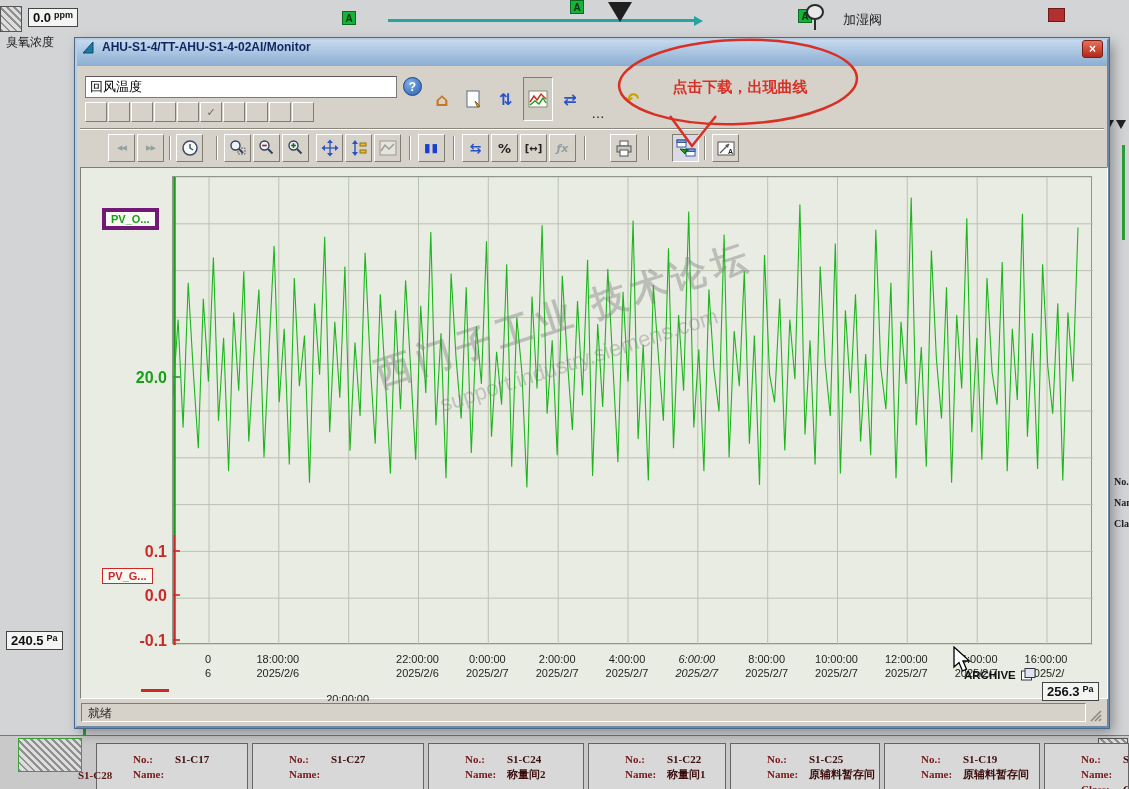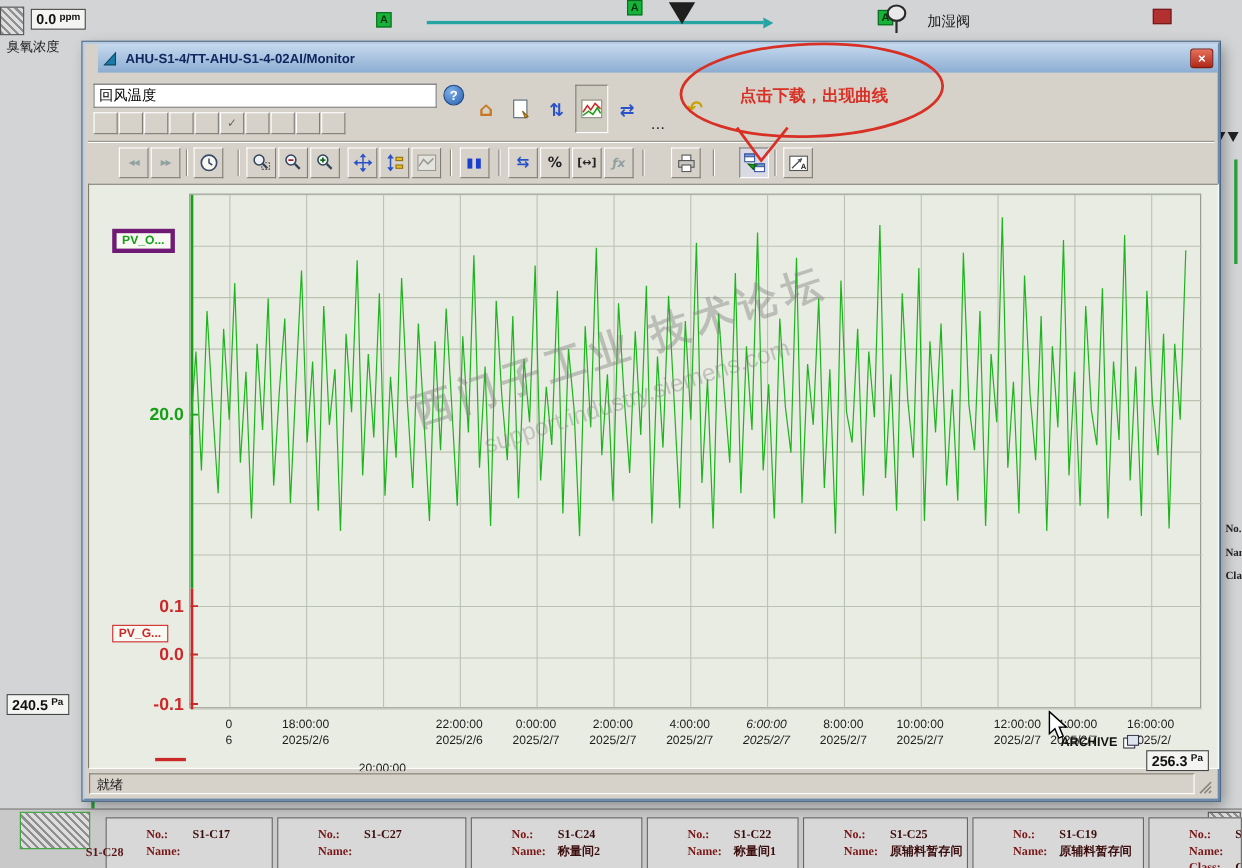--- a/index.html
+++ b/index.html
@@ -45,22 +45,22 @@
   
   .watermark { position:absolute; left:330px; top:290px; width:480px; text-align:center;
     transform:rotate(-18deg); pointer-events:none; z-index:40; }
   .watermark .wm1 { font-size:36px; letter-spacing:6px; color:rgba(125,125,125,0.42); font-weight:bold; }
   .watermark .wm2 { font-size:22px; margin-top:10px; color:rgba(125,125,125,0.38); }
 
   
   .window { position:absolute; left:75px; top:38px; width:1034px; height:690px;
     background:#d6d2ca; border:2px solid; border-color:#b9cde2 #6a88a8 #6a88a8 #b9cde2;
     outline:1px solid #4a6888; box-shadow:4px 5px 12px rgba(0,0,0,0.35); z-index:10; }
-  .titlebar { position:absolute; left:12px; top:0; right:0; height:26px;
-    background:linear-gradient(180deg,#c6d9ee,#8cadd2); display:flex; align-items:center;
+  .titlebar { position:absolute; left:0; top:0; right:0; height:26px;
+    background:linear-gradient(180deg,#c6d9ee,#8cadd2); display:flex; 
     padding:0 4px; }
   .title-text { font-size:12px; font-weight:bold; color:#10265e; margin-left:6px; flex:1;
     white-space:nowrap; overflow:hidden; }
   .close-btn { width:21px; height:18px; background:linear-gradient(180deg,#e8705c,#b02818);
     border:1px solid #7d1d10; border-radius:3px; color:#fff; font-size:12px; font-weight:bold;
     text-align:center; line-height:16px; cursor:default; }
 
   .tag-input { position:absolute; left:8px; top:36px; width:312px; height:22px;
     border:1px solid #7a7a7a; border-top-color:#5a5a5a; background:#fff; font-size:13px;
     padding:1px 4px; font-family:"Liberation Sans", sans-serif; }
@@ -440,21 +440,21 @@
             <div>2025/2/7</div>
           </div>
           <div class="x-label" style="left: 645.667px;">
             <div>8:00:00</div>
             <div>2025/2/7</div>
           </div>
           <div class="x-label" style="left: 715.5px;">
             <div>10:00:00</div>
             <div>2025/2/7</div>
           </div>
-          <div class="x-label" style="left: 785.333px; text-align: right;">
+          <div class="x-label" style="left: 785.333px;">
             <div>12:00:00</div>
             <div>2025/2/7</div>
           </div>
           <div class="x-label" style="left: 855.167px;">
             <div>14:00:00</div>
             <div>2025/2/7</div>
           </div>
           <div class="x-label" style="left: 925px;">
             <div>16:00:00</div>
             <div>2025/2/</div>

